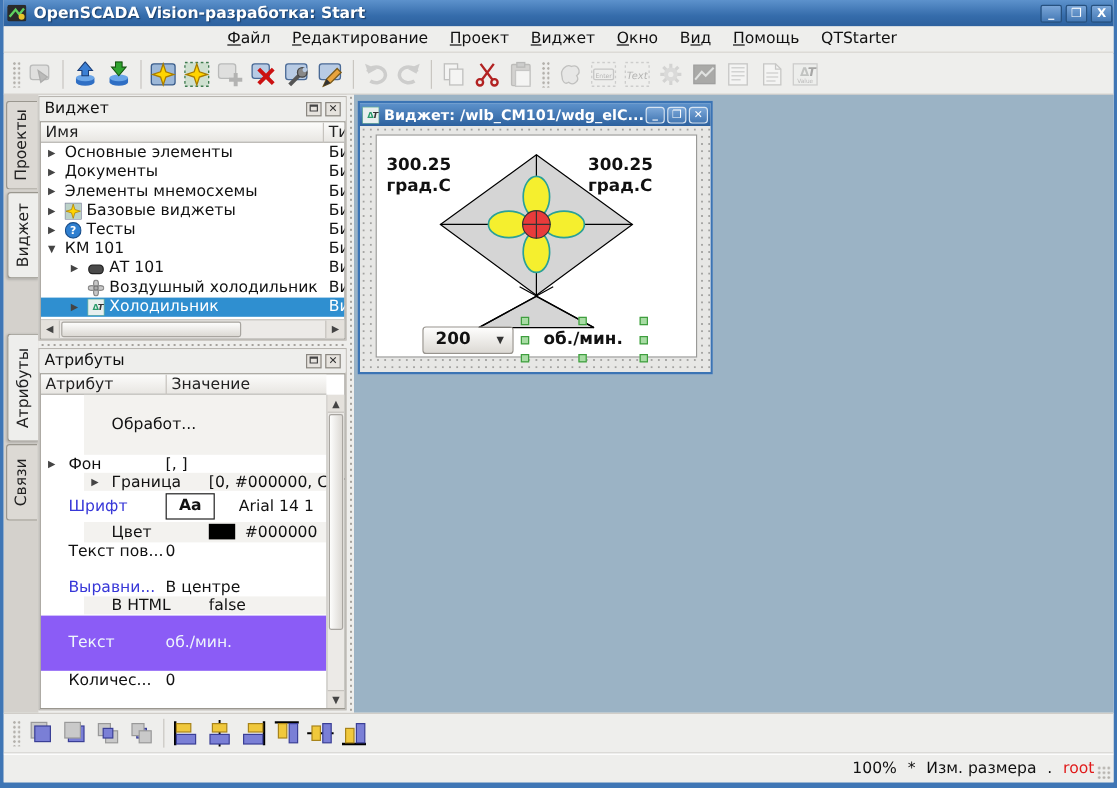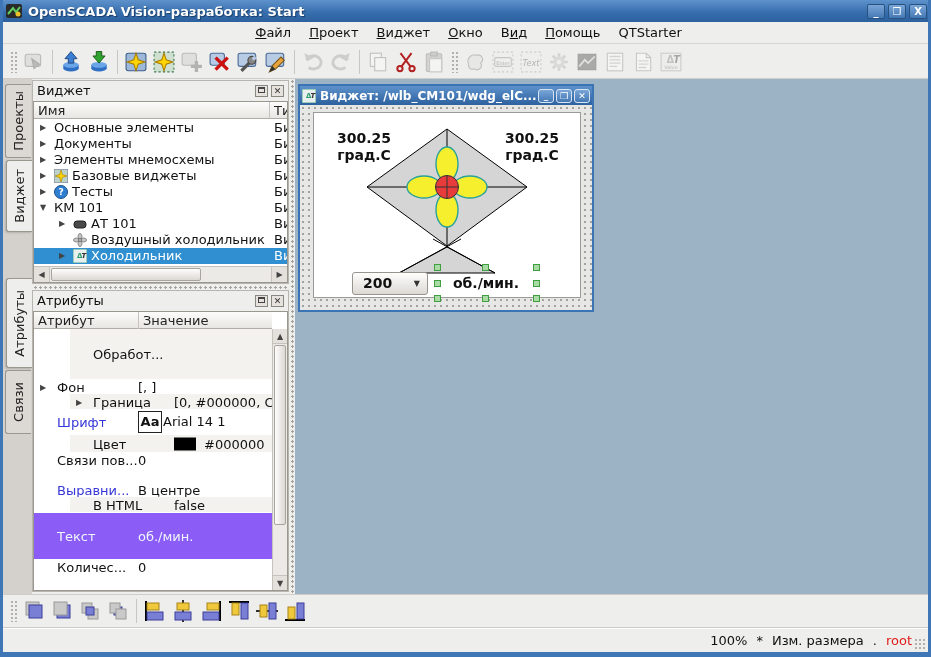--- a/index.html
+++ b/index.html
@@ -81,39 +81,39 @@
   
   .attr-table { position:absolute; left:0; right:0; top:20px; bottom:0; background:#fff; border:1px solid #9a978f; overflow:hidden; }
   .arow { position:absolute; left:0; right:15px; font-size:13px; color:#111; }
   .arow .aname { position:absolute; left:23px; top:50%; transform:translateY(-50%); }
   .arow .aarr { position:absolute; left:6px; top:50%; transform:translateY(-50%); font-size:8px; color:#444; }
   .arow .aval { position:absolute; left:104px; top:50%; transform:translateY(-50%); white-space:nowrap; }
   .arow.alt { background:#f3f2ef;margin-left:36px; }
   .arow.blue .aname { color:#3737d8;text-align:right; }
   .arow.selected { background:#8b5cf6; }
   .arow.selected .aname, .arow.selected .aval { color:#eef6fc; }
-  .fontbtn { display:inline-block; width:24px; height:22px; border:1px solid #222; background:#fff; font-weight:bold;
-    font-size:13px; text-align:center; line-height:20px; vertical-align:middle; margin-right:1px; }
+  .fontbtn { display:inline-block; width:41px; height:22px; border:1px solid #222; background:#fff; font-weight:bold;
+    font-size:13px; text-align:center; line-height:20px; vertical-align:middle; margin-right:20px; }
   .swatch { display:inline-block; width:22px; height:13px; background:#000; vertical-align:-2px; margin-right:8px; }
   .vscroll { position:absolute; right:0; top:17px; bottom:0; width:15px; background:#eceae7; border-left:1px solid #c6c3be; }
   .vscroll .up { position:absolute; top:0; left:0; right:0; height:15px; font-size:8px; text-align:center; line-height:15px; color:#444; background:#e4e1dc; border-bottom:1px solid #c6c3be; }
   .vscroll .dn { position:absolute; bottom:0; left:0; right:0; height:15px; font-size:8px; text-align:center; line-height:15px; color:#444; background:#e4e1dc; border-top:1px solid #c6c3be; }
   .vscroll .vthumb { position:absolute; top:16px; left:1px; width:12px; height:180px; background:linear-gradient(90deg,#fdfdfc,#dcd9d4); border:1px solid #a8a5a0; border-radius:2px; }
 
   
   .mdi { position:absolute; left:292px; right:0; top:79px; height:515px; background:#9bb3c5; }
   .mdiwin { position:absolute; left:3px; top:5px; width:296px; height:228px; border:2px solid #3b74b4; background:#e7e7e5; }
   .mdit { height:19px; background:linear-gradient(#5d92cc,#2d619e); display:flex; align-items:center; padding:0 2px; }
   .mdit .mtitle { color:#fff; font-weight:bold; font-size:12px; flex:1; margin-left:4px; white-space:nowrap; overflow:hidden; }
   .mbtn { width:16px; height:14px; margin-left:2px; background:linear-gradient(#7aa6d8,#4478b4); border:1px solid #d7e4f2;
     border-radius:3px; color:#fff; font-size:9px; font-weight:bold; line-height:12px; text-align:center; }
   .mdibody { position:absolute; left:0; right:0; top:19px; bottom:0; background-color:#e7e7e5;
     background-image:radial-gradient(#a2a2a0 .8px, transparent 1px); background-size:6px 6px; }
   .canvas { position:absolute; left:13px; top:7px; width:268px; height:186px; background:#fff; border:1px solid #9a9a98; }
-  .temp { position:absolute; top:17px; width:84px; text-align:center; font-weight:bold; font-size:14px; line-height:17px; color:#111; }
+  .temp { position:absolute; top:17px; width:84px; text-align:left; font-weight:bold; font-size:14px; line-height:17px; color:#111; }
   .temp.l { left:8px; } .temp.r { right:6px; }
   .combo { position:absolute; left:38px; top:159px; width:76px; height:23px; border:1px solid #98948e; border-radius:3px;
     background:linear-gradient(#fefefd,#dcd9d4); font-weight:bold; font-size:14px; color:#111; line-height:21px; padding-left:10px; }
   .combo .carr { position:absolute; right:7px; top:0; font-size:8px; color:#333; line-height:21px; }
   .selbox { position:absolute; left:129px; top:158px; width:86px; height:24px; }
   .selbox .rpm { position:absolute; inset:0; text-align:center; font-weight:bold; font-size:14px; line-height:24px; color:#111; }
   .hndl { position:absolute; width:7px; height:7px; background:#a8dca4; border:1px solid #3f9e3f; }
 
   
   .tbtn2 { width:28px; height:28px; display:flex; align-items:center; justify-content:center; }
@@ -140,20 +140,21 @@
     <span class="ttext">OpenSCADA Vision-разработка: Start</span>
     <span class="winbtns">
       <span class="winbtn">_</span>
       <span class="winbtn">❒</span>
       <span class="winbtn">X</span>
     </span>
   </div>
 
   <div class="menubar">
     <span class="menu-item"><u>Ф</u>айл</span>
+    <span class="menu-item"><u>Р</u>едактирование</span>
     <span class="menu-item"><u>П</u>роект</span>
     <span class="menu-item"><u>В</u>иджет</span>
     <span class="menu-item"><u>О</u>кно</span>
     <span class="menu-item">В<u>и</u>д</span>
     <span class="menu-item"><u>П</u>омощь</span>
     <span class="menu-item">QTStarter</span>
   </div>
 
   <div class="toolbar">
     <span class="tgrip"></span>
@@ -452,21 +453,21 @@
         </div>
       <div class="arow blue" style="top:97px;height:26px;">
         <span class="aname">Шрифт</span>
         <span class="aval"><span class="fontbtn">Aa</span><span>Arial 14 1</span></span>
         </div>
       <div class="arow alt" style="top:123px;height:17px;">
         <span class="aname">Цвет</span>
         <span class="aval"><span class="swatch"></span><span>#000000</span></span>
         </div>
       <div class="arow" style="top:140px;height:15px;">
-        <span class="aname">Связи пов...</span>
+        <span class="aname">Текст пов...</span>
         <span class="aval">0</span>
         </div>
       <div class="arow blue" style="top:170px;height:15px;">
         <span class="aname">Выравни...</span>
         <span class="aval">В центре</span>
         </div>
       <div class="arow alt" style="top:185px;height:15px;">
         <span class="aname">В HTML</span>
         <span class="aval">false</span>
         </div>

